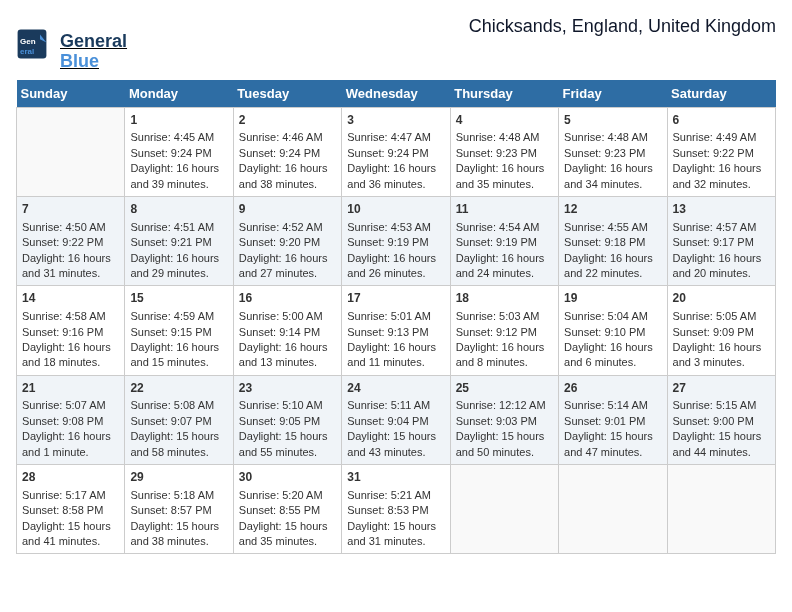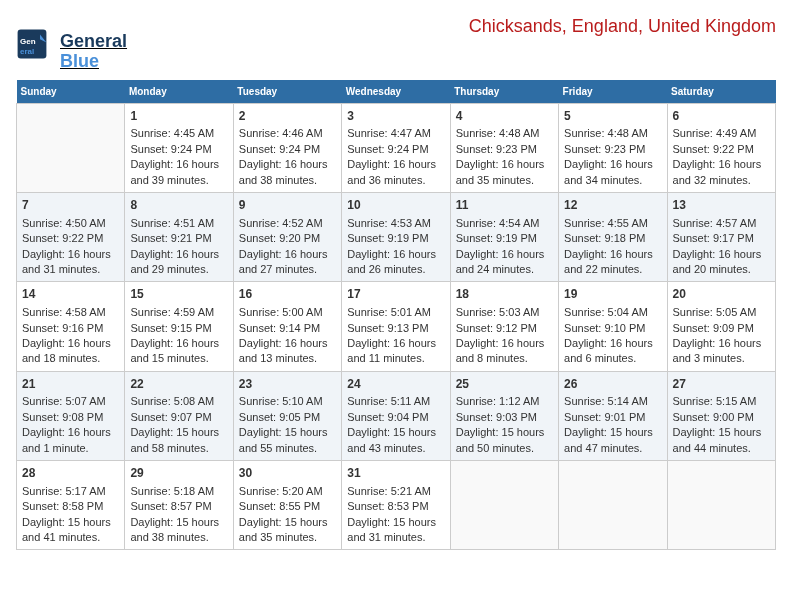--- a/index.html
+++ b/index.html
@@ -40,34 +40,34 @@
       text-align: right;
     }
     .month-title {
       font-size: 42px;
       font-weight: bold;
       color: #333;
       line-height: 1;
     }
     .location-title {
       font-size: 18px;
-      color: #b91c1c;
+      color: #0f172a;
       font-weight: normal;
     }
     table {
       width: 100%;
       border-collapse: collapse;
       font-size: 11px;
     }
     thead tr th {
       background-color: #2e6da4;
       color: #fff;
       padding: 6px 4px;
       text-align: left;
-      font-size: 10px;
+      font-size: 13px;
       font-weight: bold;
     }
     tbody tr td {
       border: 1px solid #ccc;
       vertical-align: top;
       padding: 4px 5px;
       width: calc(100% / 7);
       min-height: 80px;
       color: #333;
       font-size: 11px;
@@ -155,21 +155,21 @@
         <td><span class="day-number">17</span><span>Sunrise: 5:01 AM</span><br><span>Sunset: 9:13 PM</span><br><span>Daylight: 16 hours and 11 minutes.</span></td>
         <td><span class="day-number">18</span><span>Sunrise: 5:03 AM</span><br><span>Sunset: 9:12 PM</span><br><span>Daylight: 16 hours and 8 minutes.</span></td>
         <td><span class="day-number">19</span><span>Sunrise: 5:04 AM</span><br><span>Sunset: 9:10 PM</span><br><span>Daylight: 16 hours and 6 minutes.</span></td>
         <td><span class="day-number">20</span><span>Sunrise: 5:05 AM</span><br><span>Sunset: 9:09 PM</span><br><span>Daylight: 16 hours and 3 minutes.</span></td>
       </tr>
       <tr>
         <td><span class="day-number">21</span><span>Sunrise: 5:07 AM</span><br><span>Sunset: 9:08 PM</span><br><span>Daylight: 16 hours and 1 minute.</span></td>
         <td><span class="day-number">22</span><span>Sunrise: 5:08 AM</span><br><span>Sunset: 9:07 PM</span><br><span>Daylight: 15 hours and 58 minutes.</span></td>
         <td><span class="day-number">23</span><span>Sunrise: 5:10 AM</span><br><span>Sunset: 9:05 PM</span><br><span>Daylight: 15 hours and 55 minutes.</span></td>
         <td><span class="day-number">24</span><span>Sunrise: 5:11 AM</span><br><span>Sunset: 9:04 PM</span><br><span>Daylight: 15 hours and 43 minutes.</span></td>
-        <td><span class="day-number">25</span><span>Sunrise: 1:12 AM</span><br><span>Sunset: 9:03 PM</span><br><span>Daylight: 15 hours and 50 minutes.</span></td>
+        <td><span class="day-number">25</span><span>Sunrise: 12:12 AM</span><br><span>Sunset: 9:03 PM</span><br><span>Daylight: 15 hours and 50 minutes.</span></td>
         <td><span class="day-number">26</span><span>Sunrise: 5:14 AM</span><br><span>Sunset: 9:01 PM</span><br><span>Daylight: 15 hours and 47 minutes.</span></td>
         <td><span class="day-number">27</span><span>Sunrise: 5:15 AM</span><br><span>Sunset: 9:00 PM</span><br><span>Daylight: 15 hours and 44 minutes.</span></td>
       </tr>
       <tr>
         <td><span class="day-number">28</span><span>Sunrise: 5:17 AM</span><br><span>Sunset: 8:58 PM</span><br><span>Daylight: 15 hours and 41 minutes.</span></td>
         <td><span class="day-number">29</span><span>Sunrise: 5:18 AM</span><br><span>Sunset: 8:57 PM</span><br><span>Daylight: 15 hours and 38 minutes.</span></td>
         <td><span class="day-number">30</span><span>Sunrise: 5:20 AM</span><br><span>Sunset: 8:55 PM</span><br><span>Daylight: 15 hours and 35 minutes.</span></td>
         <td><span class="day-number">31</span><span>Sunrise: 5:21 AM</span><br><span>Sunset: 8:53 PM</span><br><span>Daylight: 15 hours and 31 minutes.</span></td>
         <td class="cell-empty"></td>
         <td class="cell-empty"></td>

